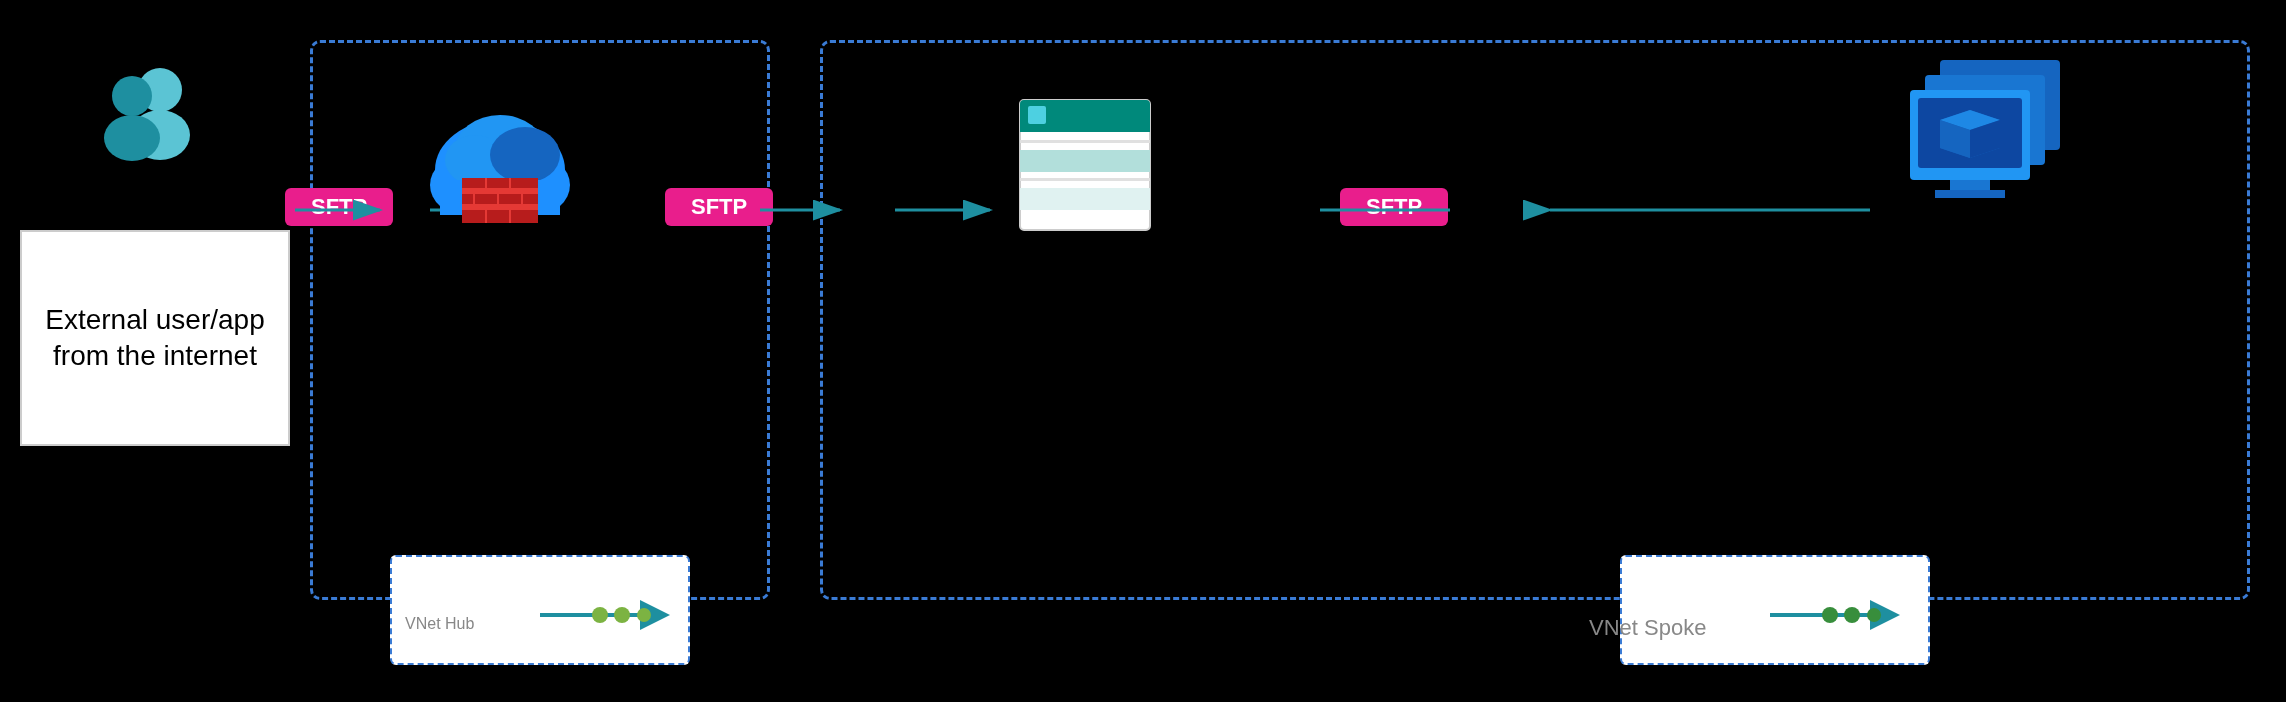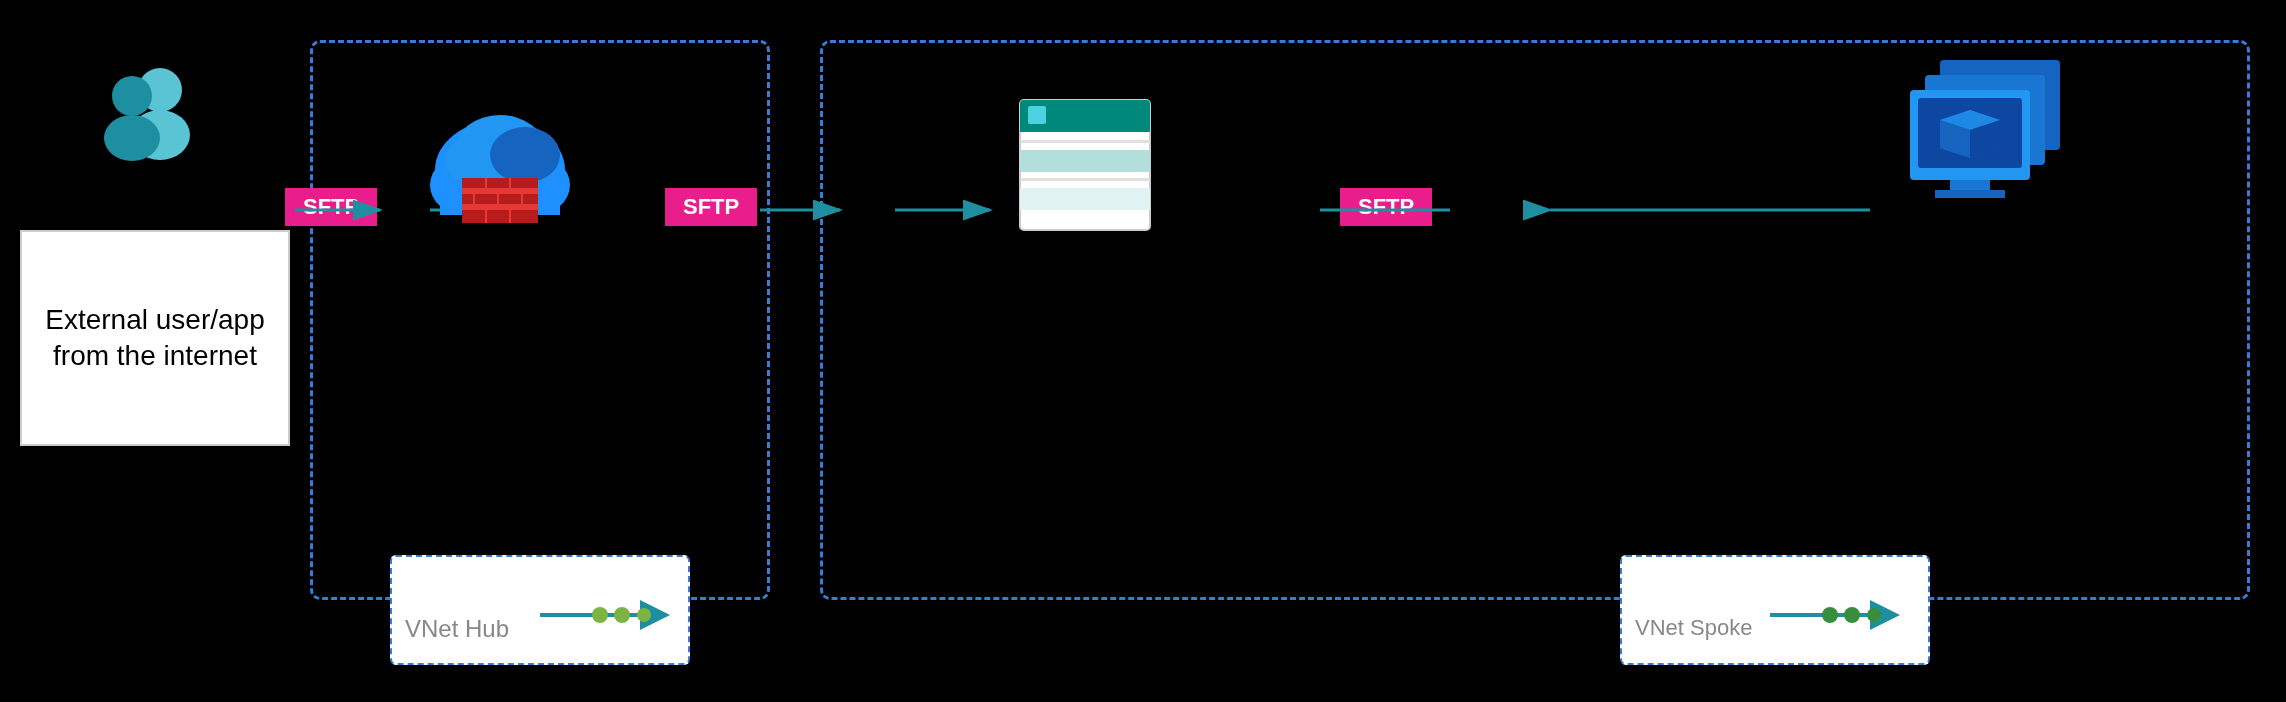--- a/index.html
+++ b/index.html
@@ -62,22 +62,22 @@
       line-height: 1.3;
     }
 
     
     .sftp-badge {
       position: absolute;
       background: #e91e8c;
       color: #fff;
       font-size: 22px;
       font-weight: 700;
-      padding: 6px 18px;
-      border-radius: 0;
+      padding: 6px 26px;
+      border-radius: 6px;
     }
 
     .sftp1 { left: 285px; top: 188px; }
     .sftp2 { left: 665px; top: 188px; }
     .sftp3 { left: 1340px; top: 188px; }
 
     
     .vnet-hub-box {
       position: absolute;
       left: 390px;
@@ -91,21 +91,21 @@
       align-items: center;
       justify-content: flex-end;
       padding-right: 10px;
     }
 
     .vnet-hub-label {
       position: absolute;
       left: 405px;
       top: 615px;
       color: #888;
-      font-size: 24px;
+      font-size: 16px;
       font-weight: 400;
     }
 
     
     .vnet-spoke-box {
       position: absolute;
       left: 1620px;
       top: 555px;
       width: 310px;
       height: 110px;
@@ -113,21 +113,21 @@
       border: 2px dashed #3a7bd5;
       border-radius: 6px;
       display: flex;
       align-items: center;
       justify-content: flex-end;
       padding-right: 10px;
     }
 
     .vnet-spoke-label {
       position: absolute;
-      left: 1635px;
+      left: 1589px;
       top: 615px;
       color: #888;
       font-size: 22px;
       font-weight: 400;
     }
 
     
     .svg-overlay {
       position: absolute;
       top: 0;

